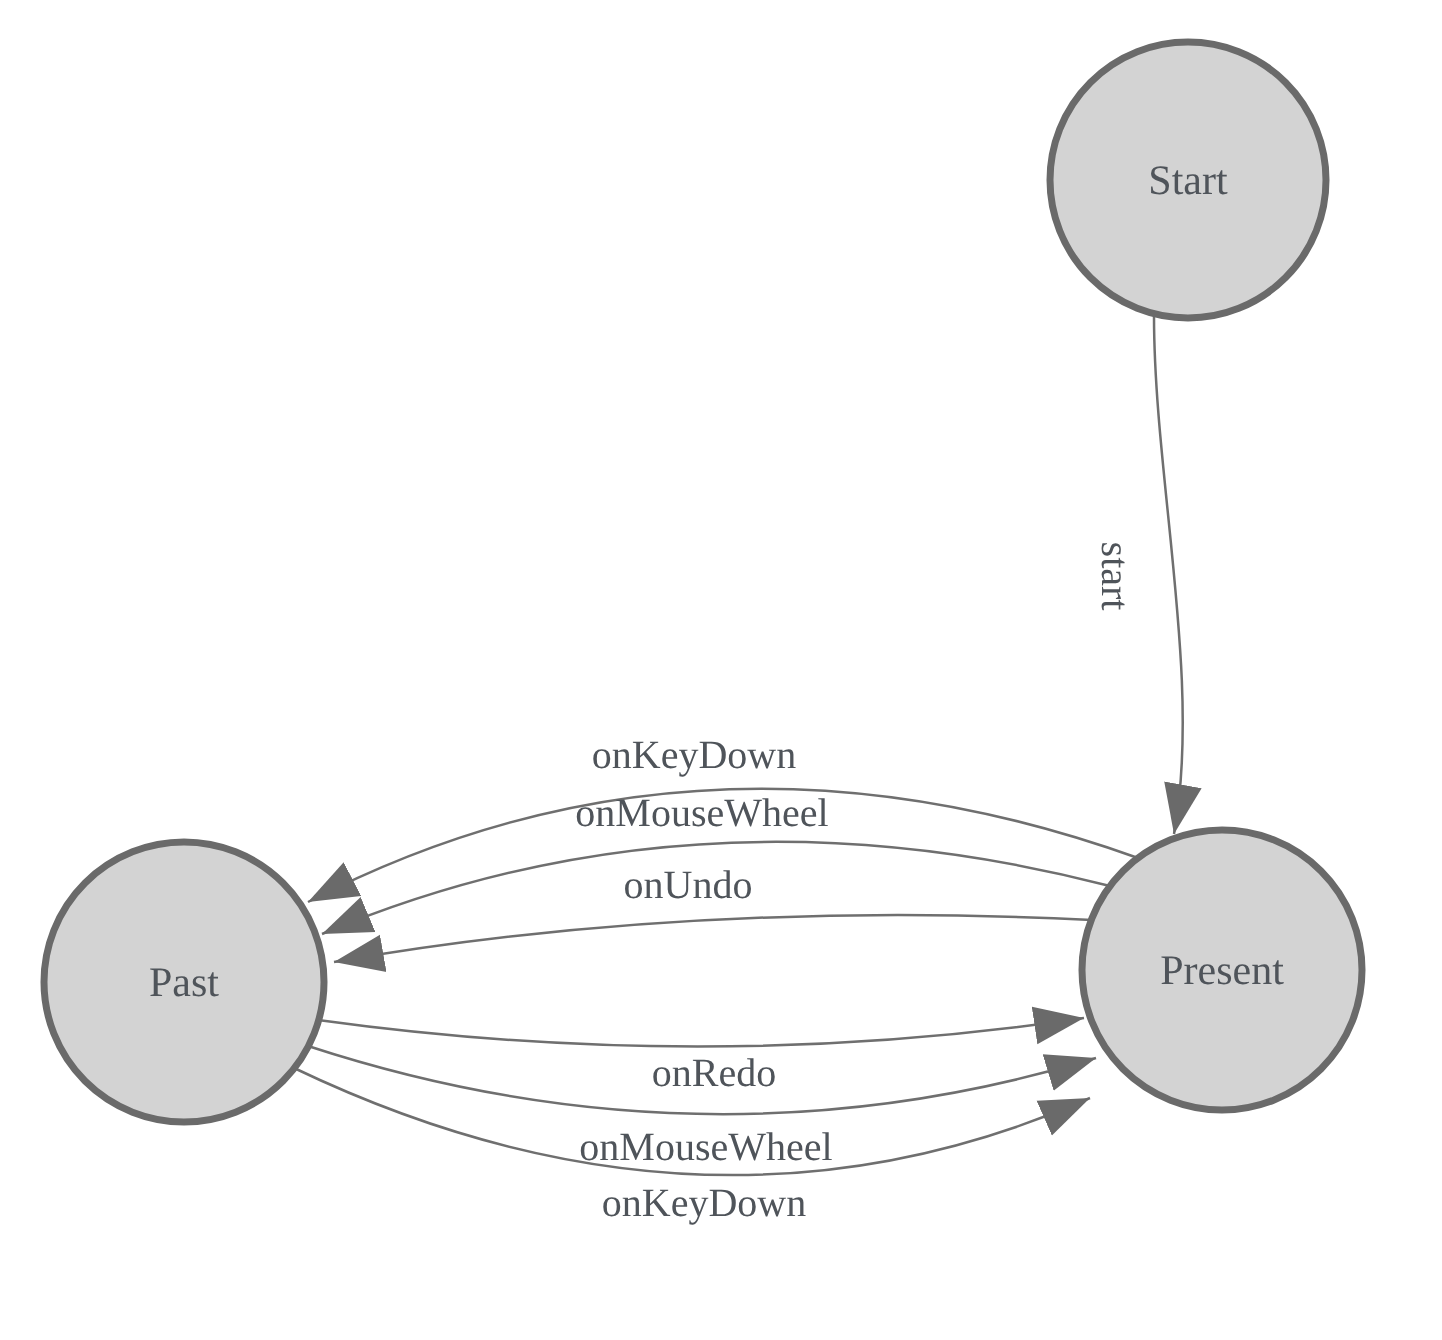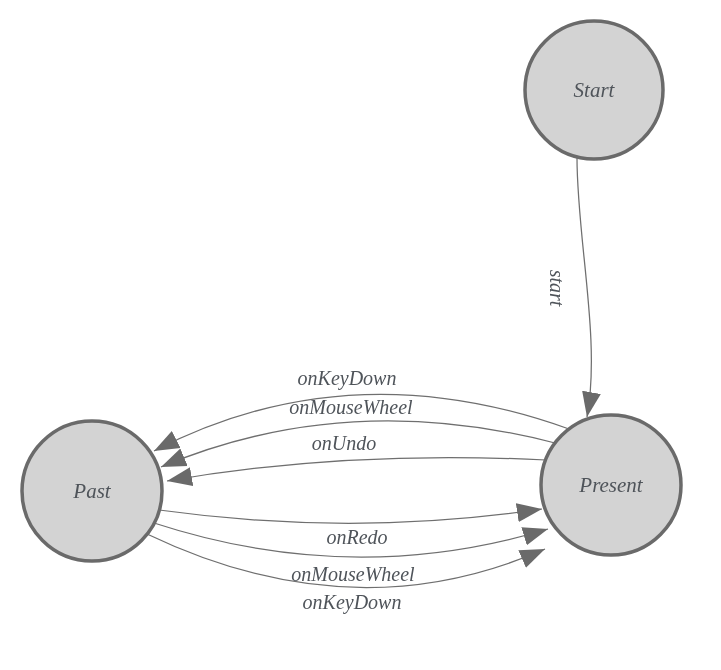--- a/index.html
+++ b/index.html
@@ -8,21 +8,20 @@
     background: var(--bg, #ffffff);
     width: 721px;
     height: 670px;
     overflow: hidden;
     font-family: "Liberation Serif", "DejaVu Serif", serif;
   }
   .canvas {
     position: relative;
     width: 721px;
     height: 670px;
-    font-style: italic;
   }
   svg { display: block; }
   .edge {
     fill: none;
     stroke: var(--edge-color, #6f6f6f);
     stroke-width: 1.25;
   }
   .arrowhead {
     fill: var(--arrow-color, #6a6a6a);
     stroke: none;

